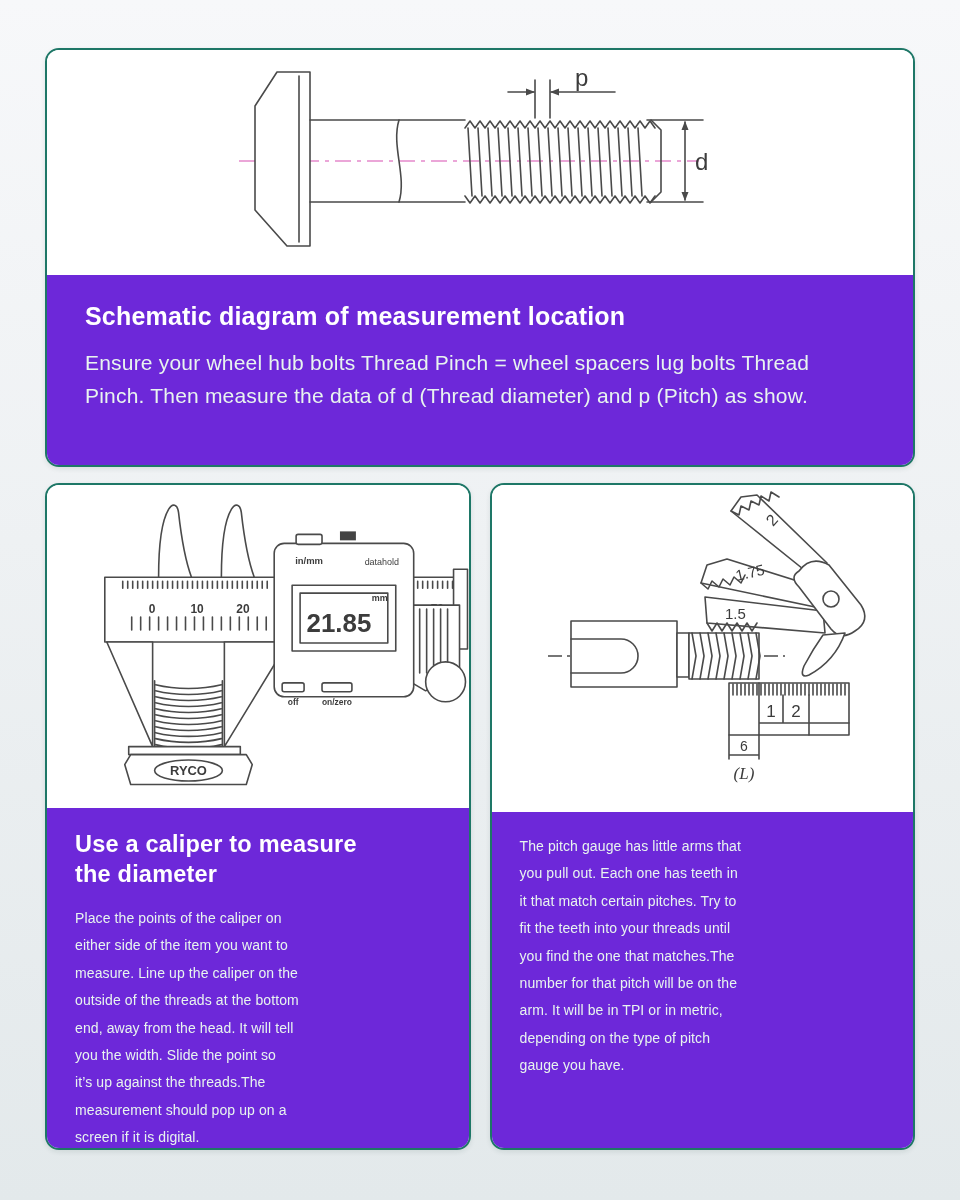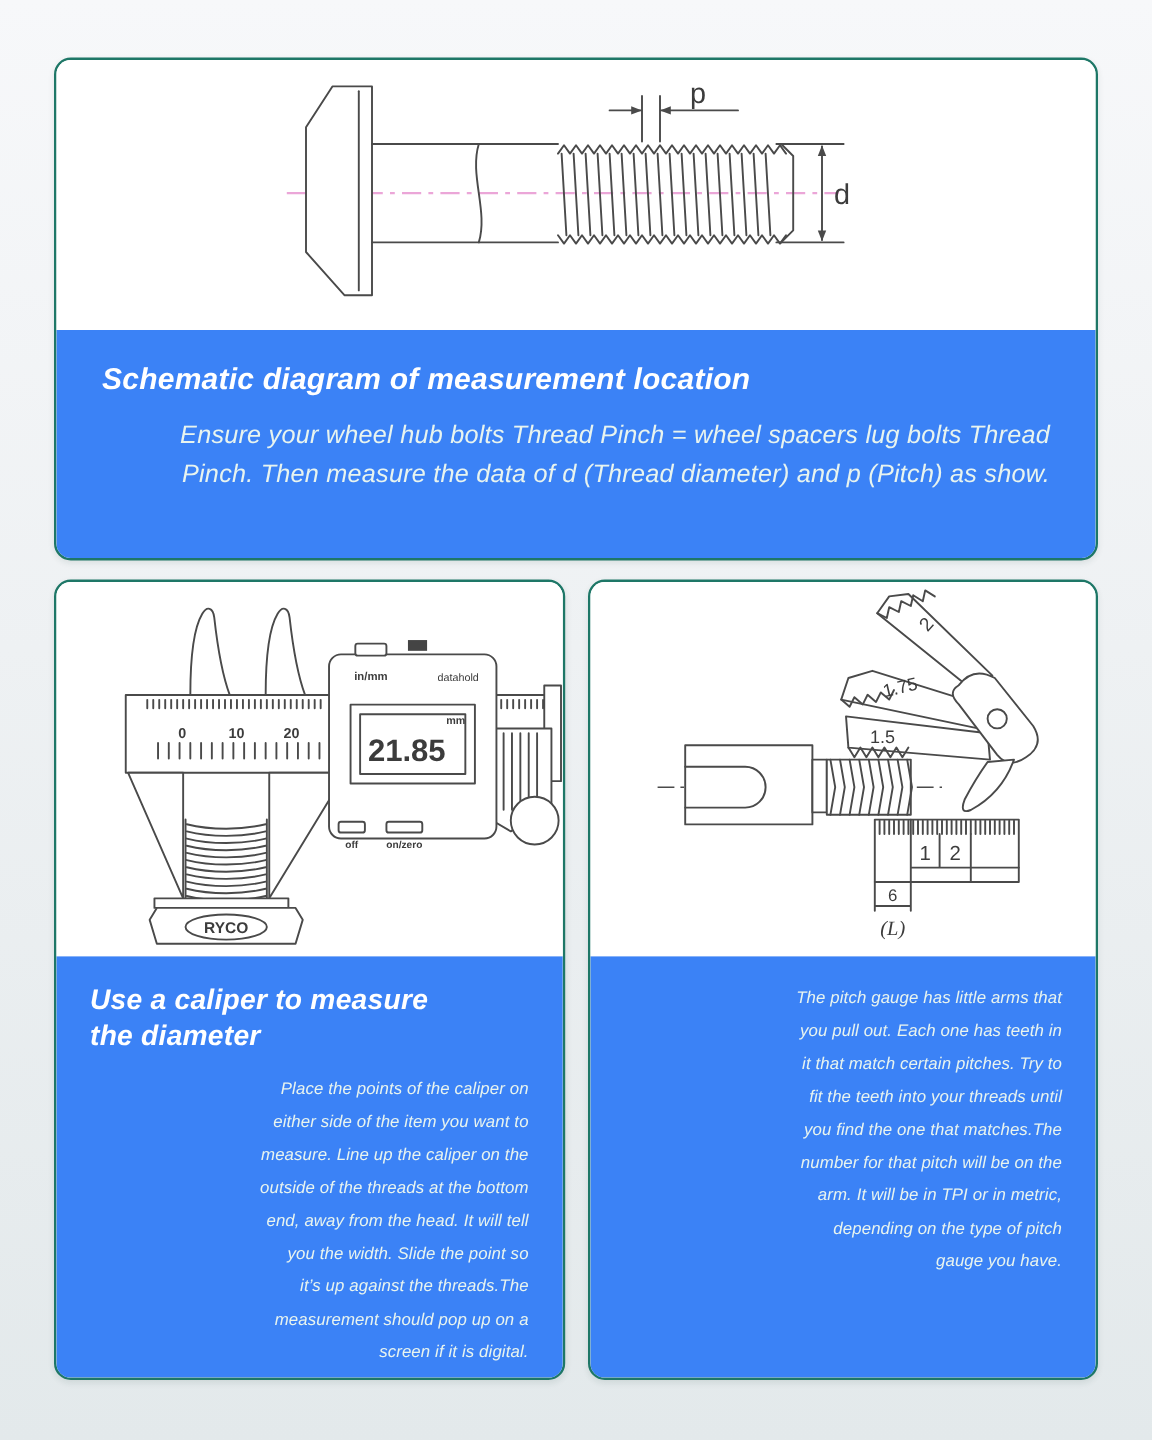--- a/index.html
+++ b/index.html
@@ -10,35 +10,35 @@
     -webkit-font-smoothing:antialiased;
   }
   .page{box-sizing:border-box;width:960px;height:1200px;padding:48px 45px 0;}
   .card{
     box-sizing:border-box;background:#ffffff;border:2px solid #1e7767;
     border-radius:14px;overflow:hidden;display:flex;flex-direction:column;
     box-shadow:0 2px 5px rgba(20,60,50,.10);
   }
   .top-card{width:870px;height:419px;margin-bottom:16px;}
   .top-card .card-art{height:225px;display:flex;align-items:center;justify-content:center;background:#fff;}
-  .card-text{background:#3b82f6;flex:1;color:#e8f4ef;font-style:italic;}
+  .card-text{background:#6d28d9;flex:1;color:#e8f4ef;}
   .top-card .card-text{padding:27px 38px 0;}
   .card-text h2{
     margin:0 0 15px;color:#ffffff;font-size:25px;font-weight:700;letter-spacing:.2px;
   }
-  .card-text p{margin:0;white-space:pre-line;text-align:right;}
+  .card-text p{margin:0;white-space:pre-line;}
   .top-card .card-text p{font-size:21px;line-height:33px;letter-spacing:.2px;}
   .row{display:flex;gap:19px;}
   .half{width:427px;height:667px;}
   .half .card-art{height:312px;display:flex;align-items:center;justify-content:center;background:#fff;}
   .card-text h3{
     margin:0 0 16px;color:#ffffff;font-size:23.5px;font-weight:700;line-height:30px;
     white-space:pre-line;letter-spacing:.2px;
   }
-  .half .card-text{padding:21px 28px 0;}
+  .half .card-text{padding:21px 28px 0;margin-top:15px;}
   .half .card-text p{font-size:14px;line-height:27.4px;letter-spacing:.1px;}
   svg{display:block;}
   svg text{font-family:"Liberation Sans",sans-serif;fill:#3c3c3c;}
   .lineart{stroke:#4a4a4a;stroke-width:1.6;fill:none;stroke-linejoin:round;stroke-linecap:round;}
   .whitefill{fill:#ffffff;}
   .serif-it{font-family:"Liberation Serif",serif;font-style:italic;}
 </style>
 </head>
 <body>
 

